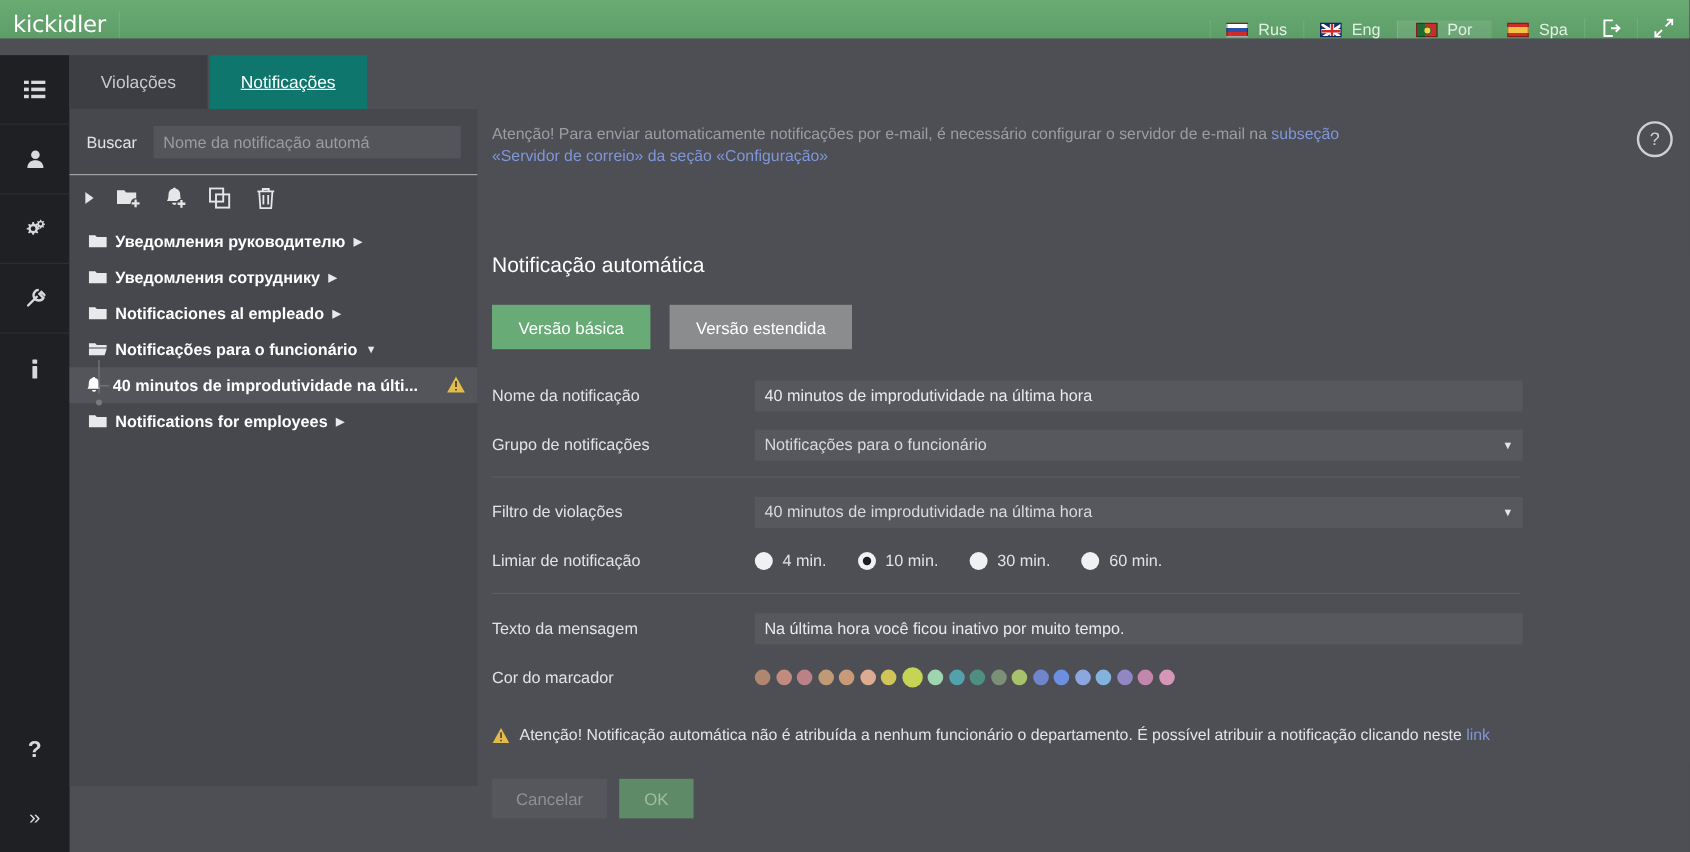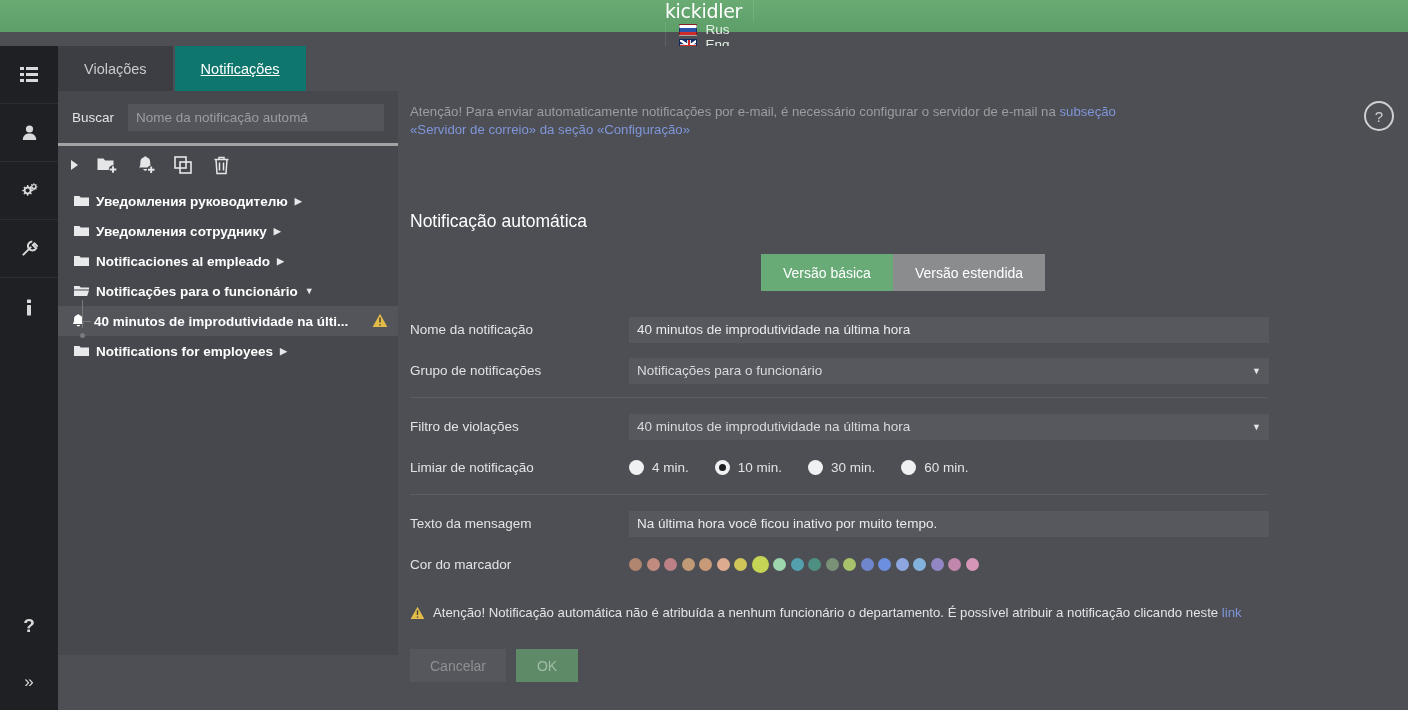--- a/index.html
+++ b/index.html
@@ -8,21 +8,21 @@
     background: #4d4f54;
     font-family: "Liberation Sans", sans-serif;
     overflow: hidden;
   }
   body { position: relative; }
 
   
   .topbar {
     position: absolute; left: 0; top: 0; width: 1408px; height: 32px;
     background: linear-gradient(to bottom, #6aab74, #5d9d68);
-    display: flex; align-items: center; flex-direction: column;
+    display: flex; align-items: flex-end;
   }
   .logo-cell {
     width: 100px; display: flex; align-items: center; justify-content: center;
     border-right: 1px solid rgba(255,255,255,0.10);
   }
   .logo {
     color: #ffffff; font-size: 19px; letter-spacing: -0.3px;
     font-family: "DejaVu Sans", sans-serif; font-weight: 400;
   }
   .topbar-spacer { flex: 1; }
@@ -66,21 +66,21 @@
   }
   .tab.active { background: #0f766e; color: #ffffff; text-decoration: underline; }
 
   
   .tree-panel {
     position: absolute; left: 58px; top: 91px; width: 340px; height: 564px;
     background: #46484d;
   }
   .search-row {
     height: 55px; display: flex; align-items: center; padding: 0 14px;
-    border-bottom: 3px solid #a3a3a3;
+    border-bottom: 1px solid #a3a3a3;
   }
   .search-label { color: #e2e3e5; font-size: 13.5px; margin-right: 14px; }
   .search-input {
     flex: 1; height: 27px; background: #53555b; border: none; outline: none;
     color: #d8d9da; font-size: 13.5px; padding: 0 8px;
     font-family: "Liberation Sans", sans-serif;
   }
   .search-input::placeholder { color: #9a9ca0; }
 
   .tree-toolbar {
@@ -131,21 +131,21 @@
   .helpbtn {
     position: absolute; right: 14px; top: 10px; width: 30px; height: 30px;
     border-radius: 50%; border: 2px solid #cfd0d2; color: #cfd0d2;
     display: flex; align-items: center; justify-content: center;
     font-size: 15px; cursor: pointer;
   }
 
   .form { padding: 0 12px; }
   .form-title { font-size: 17.5px; color: #ffffff; margin: 62px 0 22px 0; }
 
-  .vtabs { display: flex; gap: 0; margin-bottom: 22px; justify-content: center; }
+  .vtabs { display: flex; gap: 16px; margin-bottom: 22px; }
   .vtab {
     height: 37px; padding: 0 22px; display: flex; align-items: center;
     font-size: 14px; color: #ffffff; cursor: pointer; background: #8a8c8e;
   }
   .vtab.active { background: #69ab77; }
 
   .frow { display: flex; align-items: center; min-height: 33px; margin-bottom: 8px; }
   .flabel { width: 219px; font-size: 13.5px; color: #e2e3e5; flex: none; }
   .fctl { flex: 1; max-width: 640px; position: relative; }
   .ftext {

